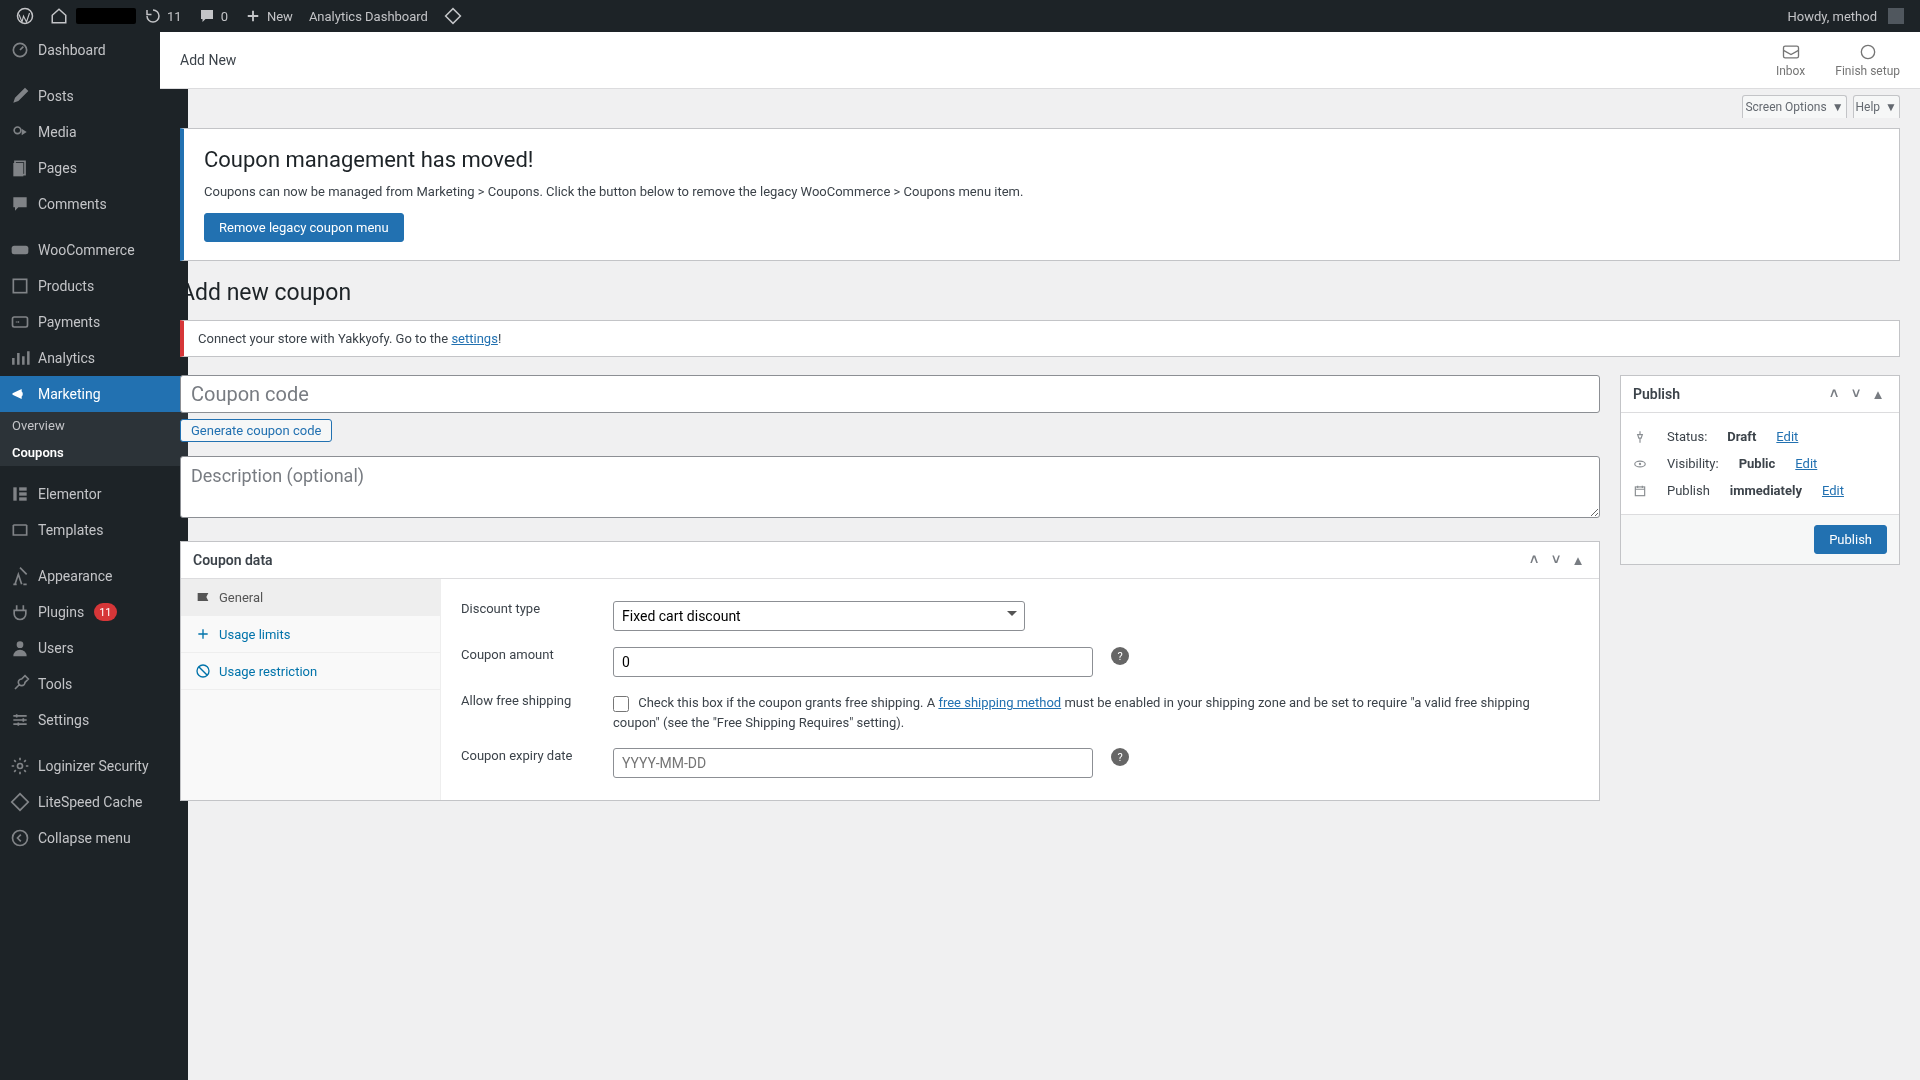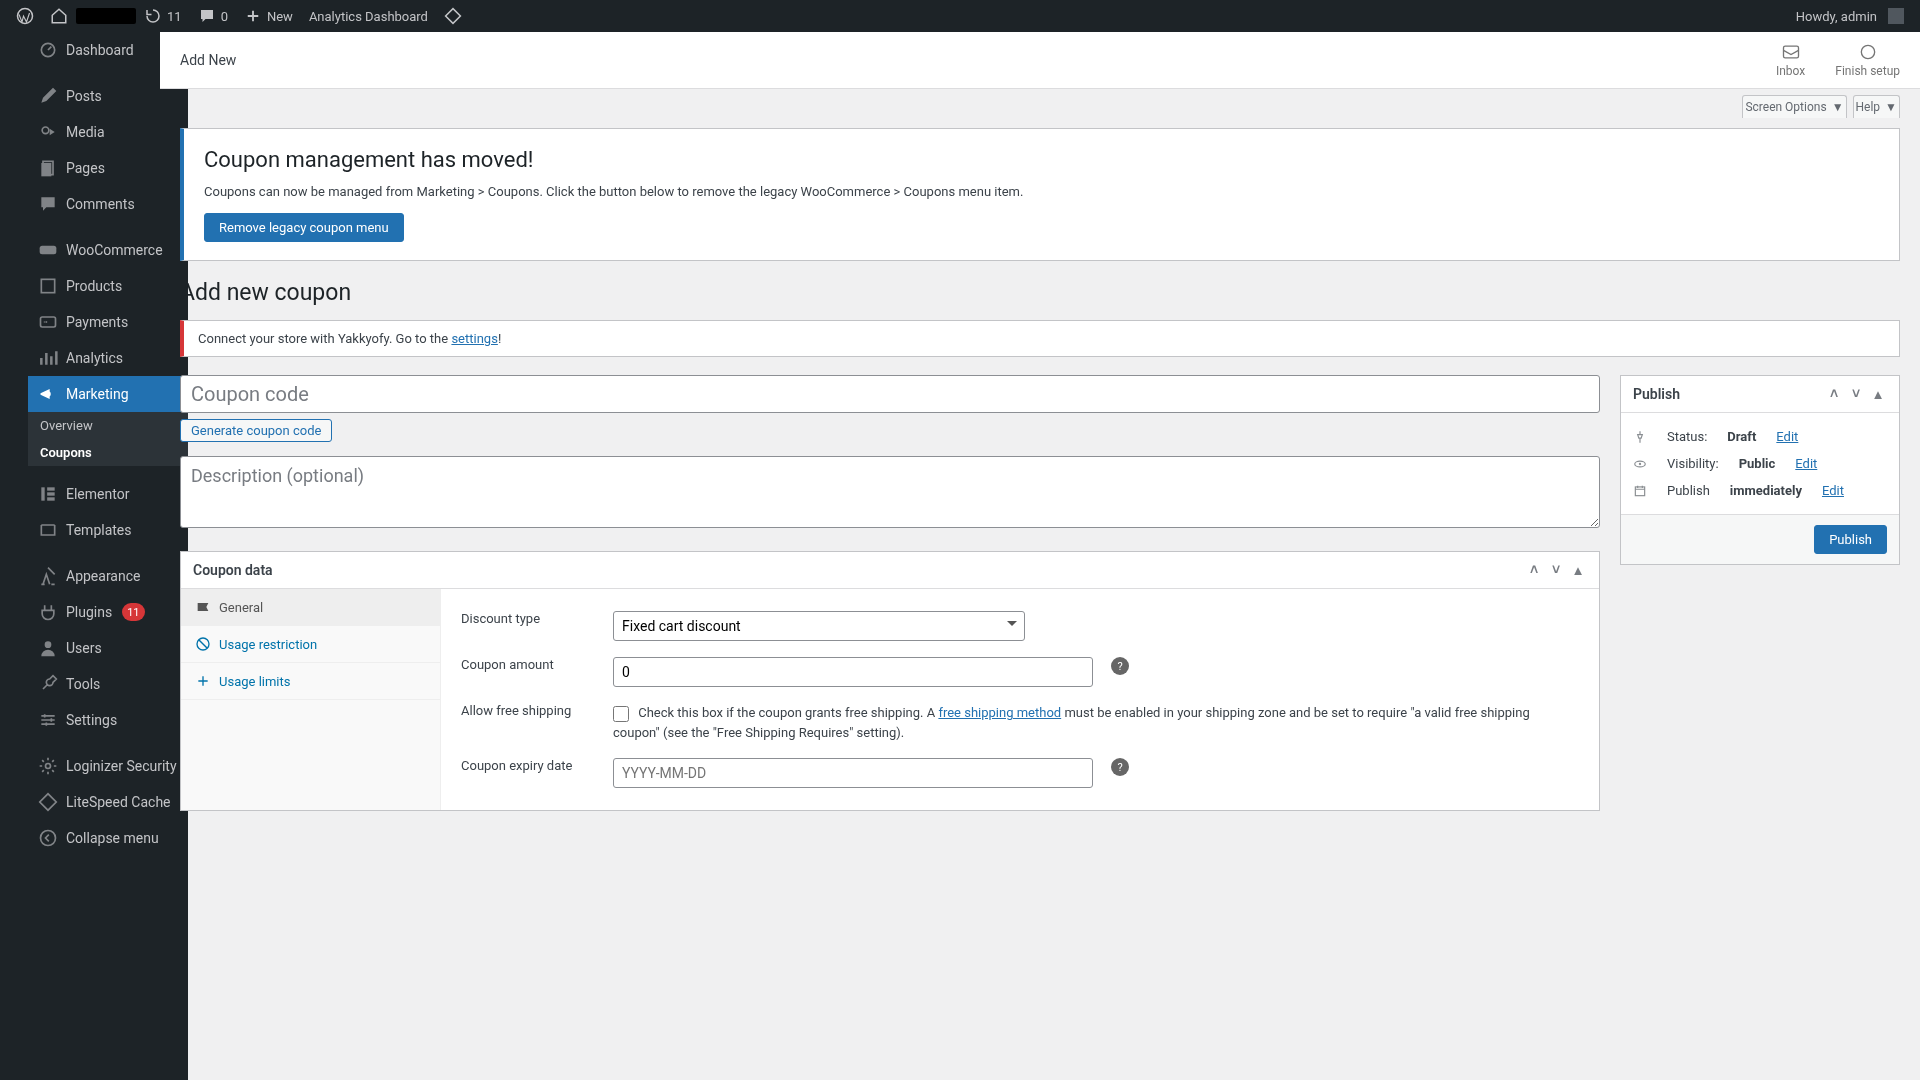--- a/index.html
+++ b/index.html
@@ -7,21 +7,21 @@
 
 
 .adminbar { height: 32px; background: #1d2327; color: #c3c4c7; display: flex; align-items: center; padding: 0 8px; font-size: 13px; }
 .adminbar .left { display: flex; align-items: center; gap: 0; }
 .adminbar .item { display: flex; align-items: center; padding: 0 8px; height: 32px; gap: 5px; cursor: pointer; }
 .adminbar .right { margin-left: auto; display: flex; align-items: center; }
 .adminbar svg { width: 18px; height: 18px; fill: #c3c4c7; }
 .avatar-sq { width: 16px; height: 16px; background: #50575e; display: inline-block; margin-left: 6px; }
 
 
-.sidebar { position: absolute; top: 32px; left: 0; width: 188px; bottom: 0; background: #1d2327; color: #c3c4c7; padding-left: 28px; }
+.sidebar { position: absolute; top: 32px; left: 0; width: 188px; bottom: 0; background: #1d2327; color: #c3c4c7; }
 .menu-item { display: flex; align-items: center; padding: 8px 10px; cursor: pointer; gap: 8px; font-size: 14px; }
 .menu-item svg { width: 20px; height: 20px; fill: currentColor; opacity: 0.6; }
 .menu-item.active { background: #2271b1; color: #fff; position: relative; }
 .menu-item.active::after { content: ""; position: absolute; right: 0; top: 50%; transform: translateY(-50%); border: 8px solid transparent; border-right-color: #f0f0f1; }
 .menu-item.active svg { opacity: 1; }
 .submenu { background: #2c3338; }
 .submenu-item { padding: 6px 12px; font-size: 13px; color: #c3c4c7; cursor: pointer; }
 .submenu-item.current { color: #fff; font-weight: 600; }
 .badge { display: inline-flex; align-items: center; justify-content: center; min-width: 18px; height: 18px; border-radius: 9px; background: #d63638; color: #fff; font-size: 11px; padding: 0 5px; margin-left: 2px; }
 
@@ -47,21 +47,21 @@
 
 .alert { background: #fff; border: 1px solid #c3c4c7; border-left: 4px solid #d63638; padding: 10px 14px; margin-bottom: 18px; font-size: 13px; }
 .alert a { color: #2271b1; text-decoration: underline; }
 
 .two-col { display: flex; gap: 20px; align-items: flex-start; }
 .col-main { flex: 1; }
 .col-side { width: 280px; }
 
 .big-input { width: 100%; background: #fff; border: 1px solid #8c8f94; padding: 6px 10px; font-size: 20px; color: #50575e; border-radius: 3px; }
 .big-input::placeholder { color: #787c82; }
-.desc-area { width: 100%; height: 72px; border: 1px solid #8c8f94; padding: 8px 10px; font-size: 18px; color: #787c82; resize: vertical; border-radius: 3px; }
+.desc-area { width: 100%; height: 62px; border: 1px solid #8c8f94; padding: 8px 10px; font-size: 18px; color: #787c82; resize: vertical; border-radius: 3px; }
 .desc-area::placeholder { color: #787c82; }
 
 .gen-row { padding: 6px 0 14px; }
 
 
 .metabox { background: #fff; border: 1px solid #c3c4c7; margin-bottom: 20px; }
 .metabox-h { padding: 10px 12px; border-bottom: 1px solid #dcdcde; display: flex; align-items: center; font-weight: 600; font-size: 14px; }
 .metabox-h .tools { margin-left: auto; display: flex; gap: 4px; }
 .metabox-h .tools span { cursor: pointer; color: #787c82; width: 18px; text-align: center; }
 .metabox-b { padding: 10px 12px; font-size: 13px; }
@@ -127,21 +127,21 @@
         <span>Analytics Dashboard</span>
       </div>
     <div class="item">
         <svg viewBox="0 0 24 24">
           <rect x="5" y="5" width="14" height="14" transform="rotate(45 12 12)" fill="none" stroke="#c3c4c7" stroke-width="2"></rect>
         </svg>
       </div>
   </div>
   <div class="right">
     <div class="item">
-        <span>Howdy, admin</span>
+        <span>Howdy, method</span>
         <span class="avatar-sq"></span>
       </div>
   </div>
 </div>
 
 <div class="sidebar">
   <div class="menu-item">
       <svg viewBox="0 0 24 24">
         <circle cx="12" cy="12" r="8" fill="none" stroke="currentColor" stroke-width="2"></circle>
         <path d="M12 12 L16 8" stroke="currentColor" stroke-width="2"></path>
@@ -338,30 +338,30 @@
           <div class="panel-wrap">
             <div class="panel-tabs">
               <div class="panel-tab active">
                   <svg viewBox="0 0 24 24">
                     <path d="M4 6 h16 l-3 6 3 6 H4 z"></path>
                   </svg>
                   <span>General</span>
                 </div>
               <div class="panel-tab">
                   <svg viewBox="0 0 24 24">
+                    <path d="M12 5 v14 M5 12 h14" stroke="currentColor" stroke-width="2"></path>
+                  </svg>
+                  <span>Usage limits</span>
+                </div>
+              <div class="panel-tab">
+                  <svg viewBox="0 0 24 24">
                     <circle cx="12" cy="12" r="9" fill="none" stroke="currentColor" stroke-width="2"></circle>
                     <path d="M6 6 L18 18" stroke="currentColor" stroke-width="2"></path>
                   </svg>
                   <span>Usage restriction</span>
-                </div>
-              <div class="panel-tab">
-                  <svg viewBox="0 0 24 24">
-                    <path d="M12 5 v14 M5 12 h14" stroke="currentColor" stroke-width="2"></path>
-                  </svg>
-                  <span>Usage limits</span>
                 </div>
             </div>
             <div class="panel-fields">
               <div class="field-row">
                 <label>Discount type</label>
                 <div class="select-wrap"><select><option>Fixed cart discount</option></select></div>
               </div>
               <div class="field-row">
                 <label>Coupon amount</label>
                 <input type="text" value="0" style="">

